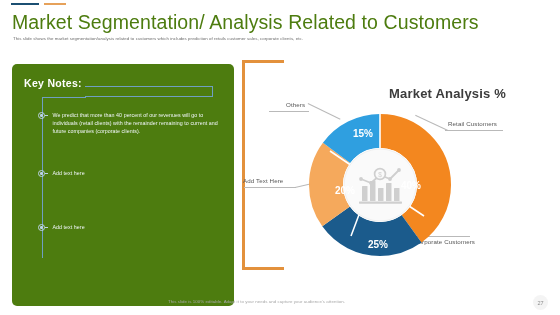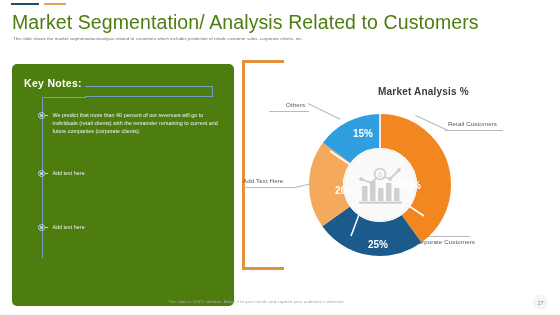--- a/index.html
+++ b/index.html
@@ -181,23 +181,23 @@
     position: absolute;
     left: 0;
     bottom: 0;
     width: 42px;
     height: 3.2px;
     background: #e3913c;
   }
 
   #chart-title {
     position: absolute;
-    left: 92px;
+    left: 103px;
     top: 26px;
-    font-size: 10px;
+    font-size: 13px;
     font-weight: bold;
     color: #3c3c3c;
     letter-spacing: 0.2px;
     padding-left: 44px;
   }
 
   
   #donut-wrap {
     position: absolute;
     left: 48px;

